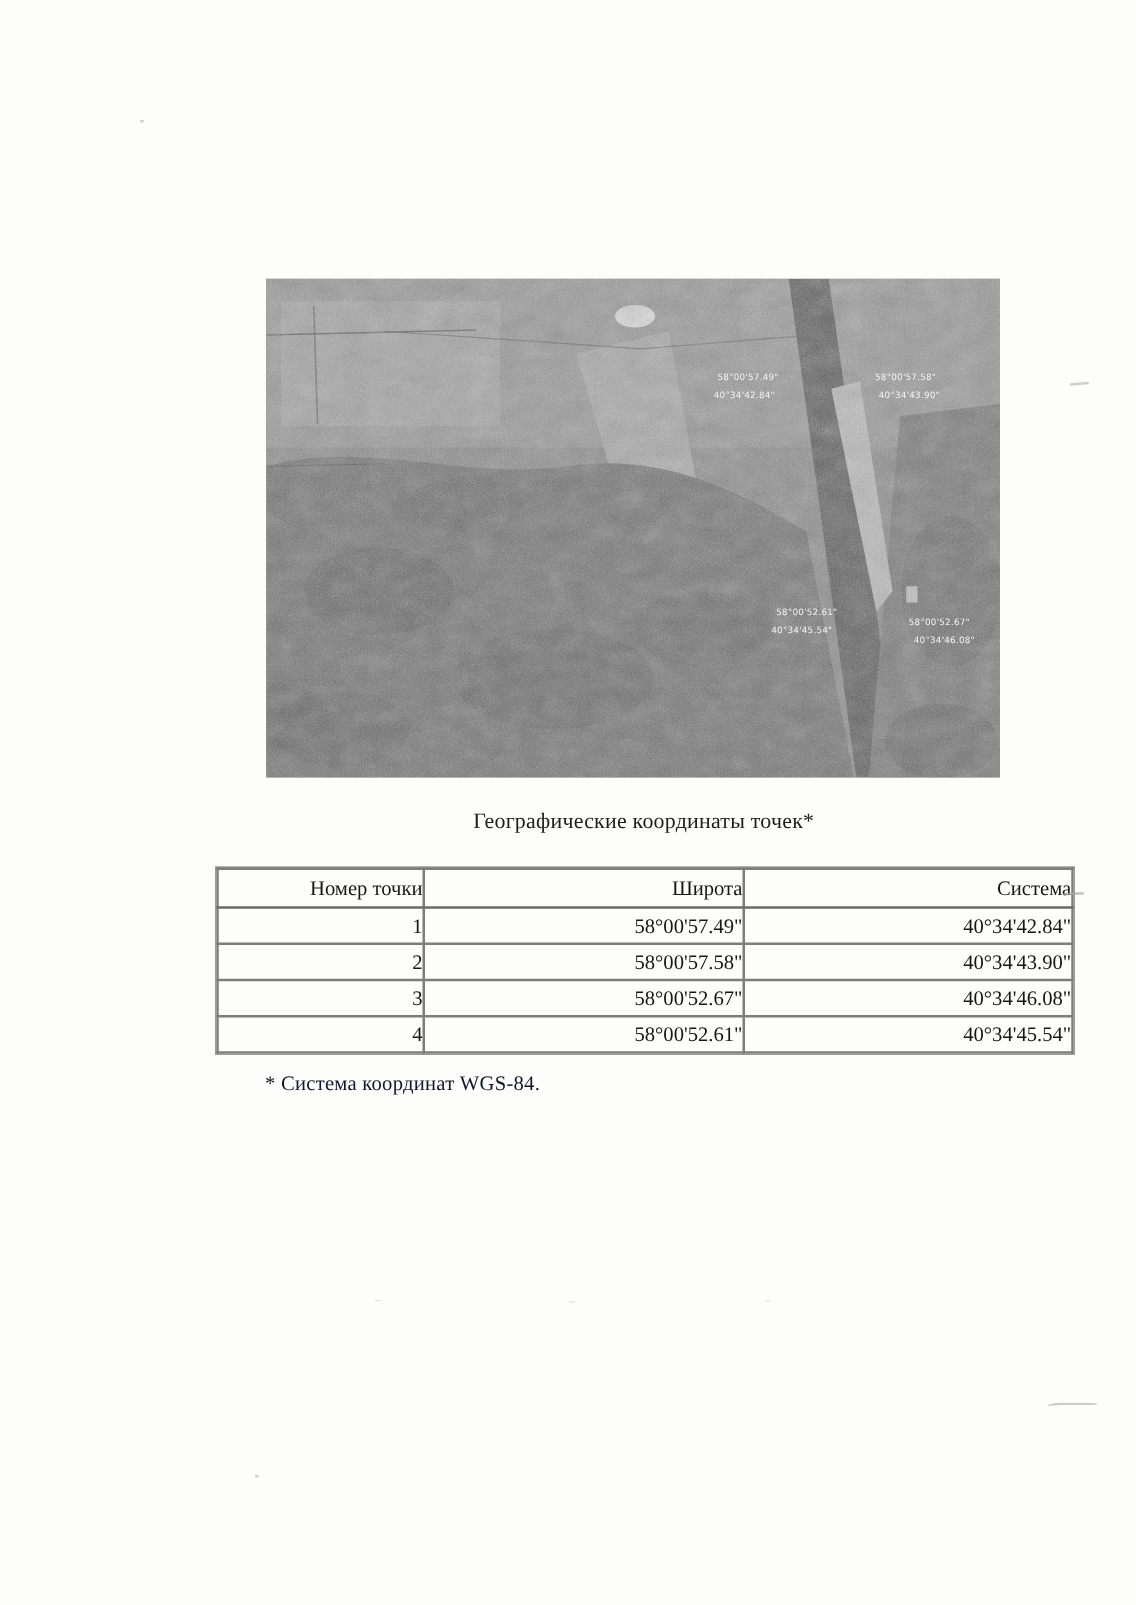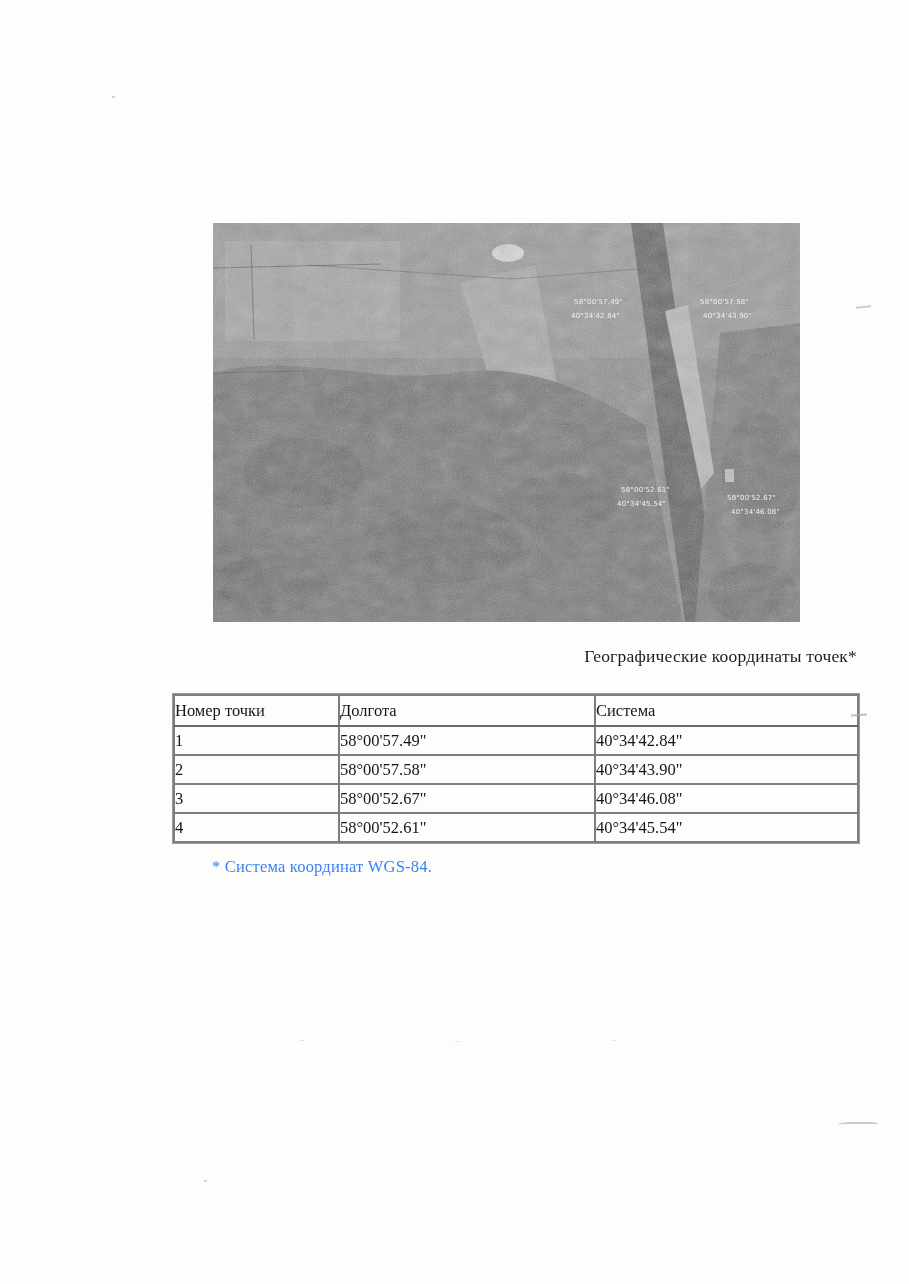--- a/index.html
+++ b/index.html
@@ -18,50 +18,50 @@
     width:587px; height:399px;
     overflow:hidden;
     background:#8d8d8d;
   }
   .photo svg { display:block; }
   .ann { font-family:"DejaVu Sans", sans-serif; font-size:7px; fill:#f2f2f2; letter-spacing:.2px; }
 
   
   .caption {
     position:absolute; left:173px; top:646px; width:684px;
-    text-align:right;
+    text-align:center;
     font-size:17.5px; color:#1d1d1d;
     letter-spacing:.2px;
   }
 
   
   table.coords {
     position:absolute; left:173px; top:694px;
     width:684px;
     border-collapse:collapse;
     table-layout:fixed;
     font-size:16.5px; color:#161616;
     border:2px solid #353535;
   }
   table.coords th, table.coords td {
     border:2px solid #7d7d7d;
-    text-align:left;
+    text-align:right;
     padding:0;
     height:27px;
     font-weight:normal;
     overflow:hidden;
     white-space:nowrap;
   }
   table.coords thead th { height:29px; border-bottom:2px solid #6a6a6a; }
   table.coords { box-shadow:0 0 0 1px #9a9a9a; }
 
   
   .footnote {
     position:absolute; left:212px; top:857px;
-    font-size:16.5px; color:#3b82f6;
+    font-size:16.5px; color:#0f172a;
     letter-spacing:.2px;
   }
 
   
   .artifact { position:absolute; background:#a8a8a8; opacity:.75; }
   .a-dash1 { left:856px; top:306px; width:15px; height:2px; transform:rotate(-5deg); opacity:.55; }
   .a-dash2 { left:851px; top:714px; width:16px; height:2px; transform:rotate(-3deg); opacity:.7; }
   .a-squig { left:838px; top:1122px; width:40px; height:3px; background:transparent;
              border-top:2px solid #ababab; border-radius:50% 30% 40% 50%/100% 60% 100% 40%; opacity:.6; }
   .a-dot1 { left:112px; top:96px; width:3px; height:2px; opacity:.5; }
@@ -145,21 +145,21 @@
 
   <table class="coords">
     <colgroup>
         <col style="width:165px">
         <col style="width:256px">
         <col style="width:263px">
       </colgroup>
     <thead>
       <tr>
         <th>Номер точки</th>
-        <th>Долгота</th>
+        <th>Широта</th>
         <th>Система</th>
       </tr>
     </thead>
     <tbody>
       <tr>
         <td>1</td>
         <td>58°00'57.49"</td>
         <td>40°34'42.84"</td>
       </tr>
       <tr>

